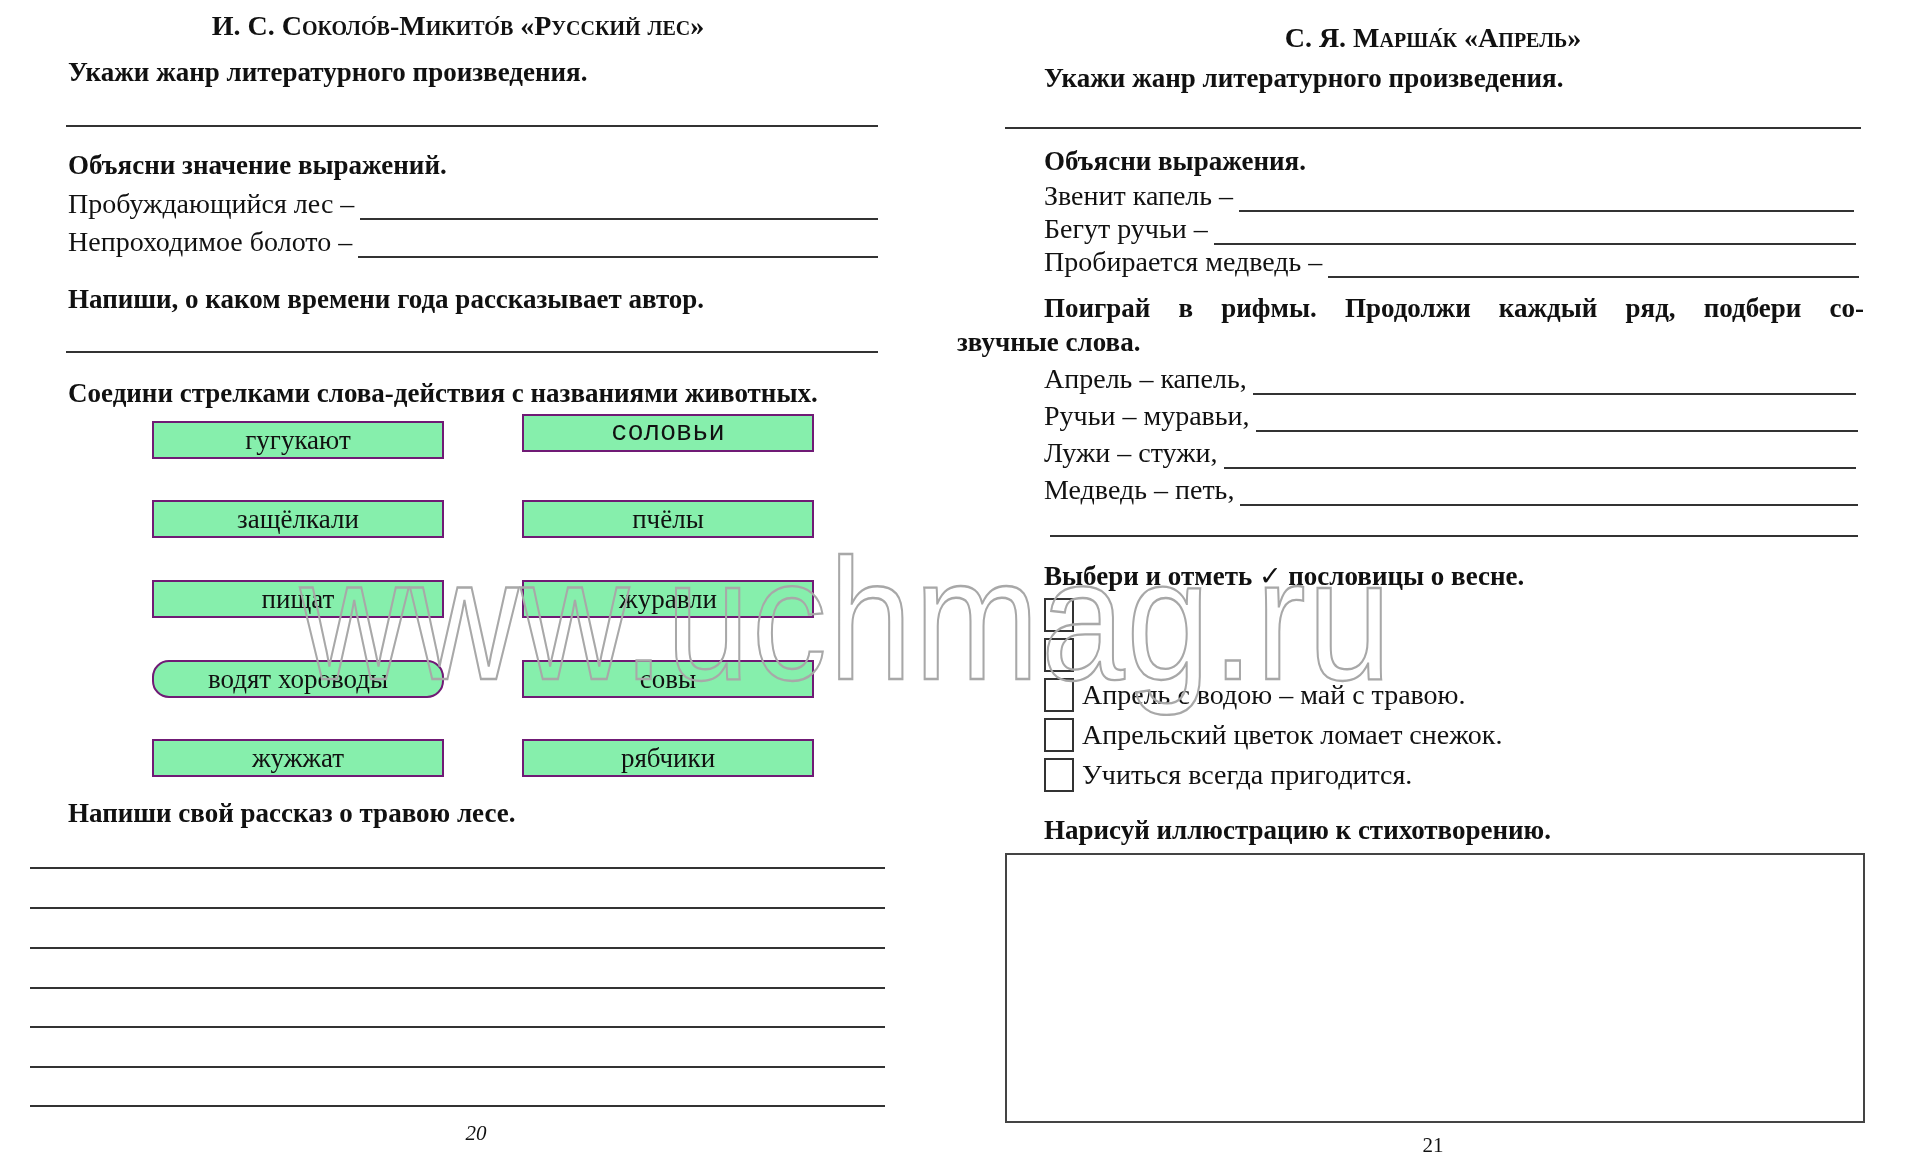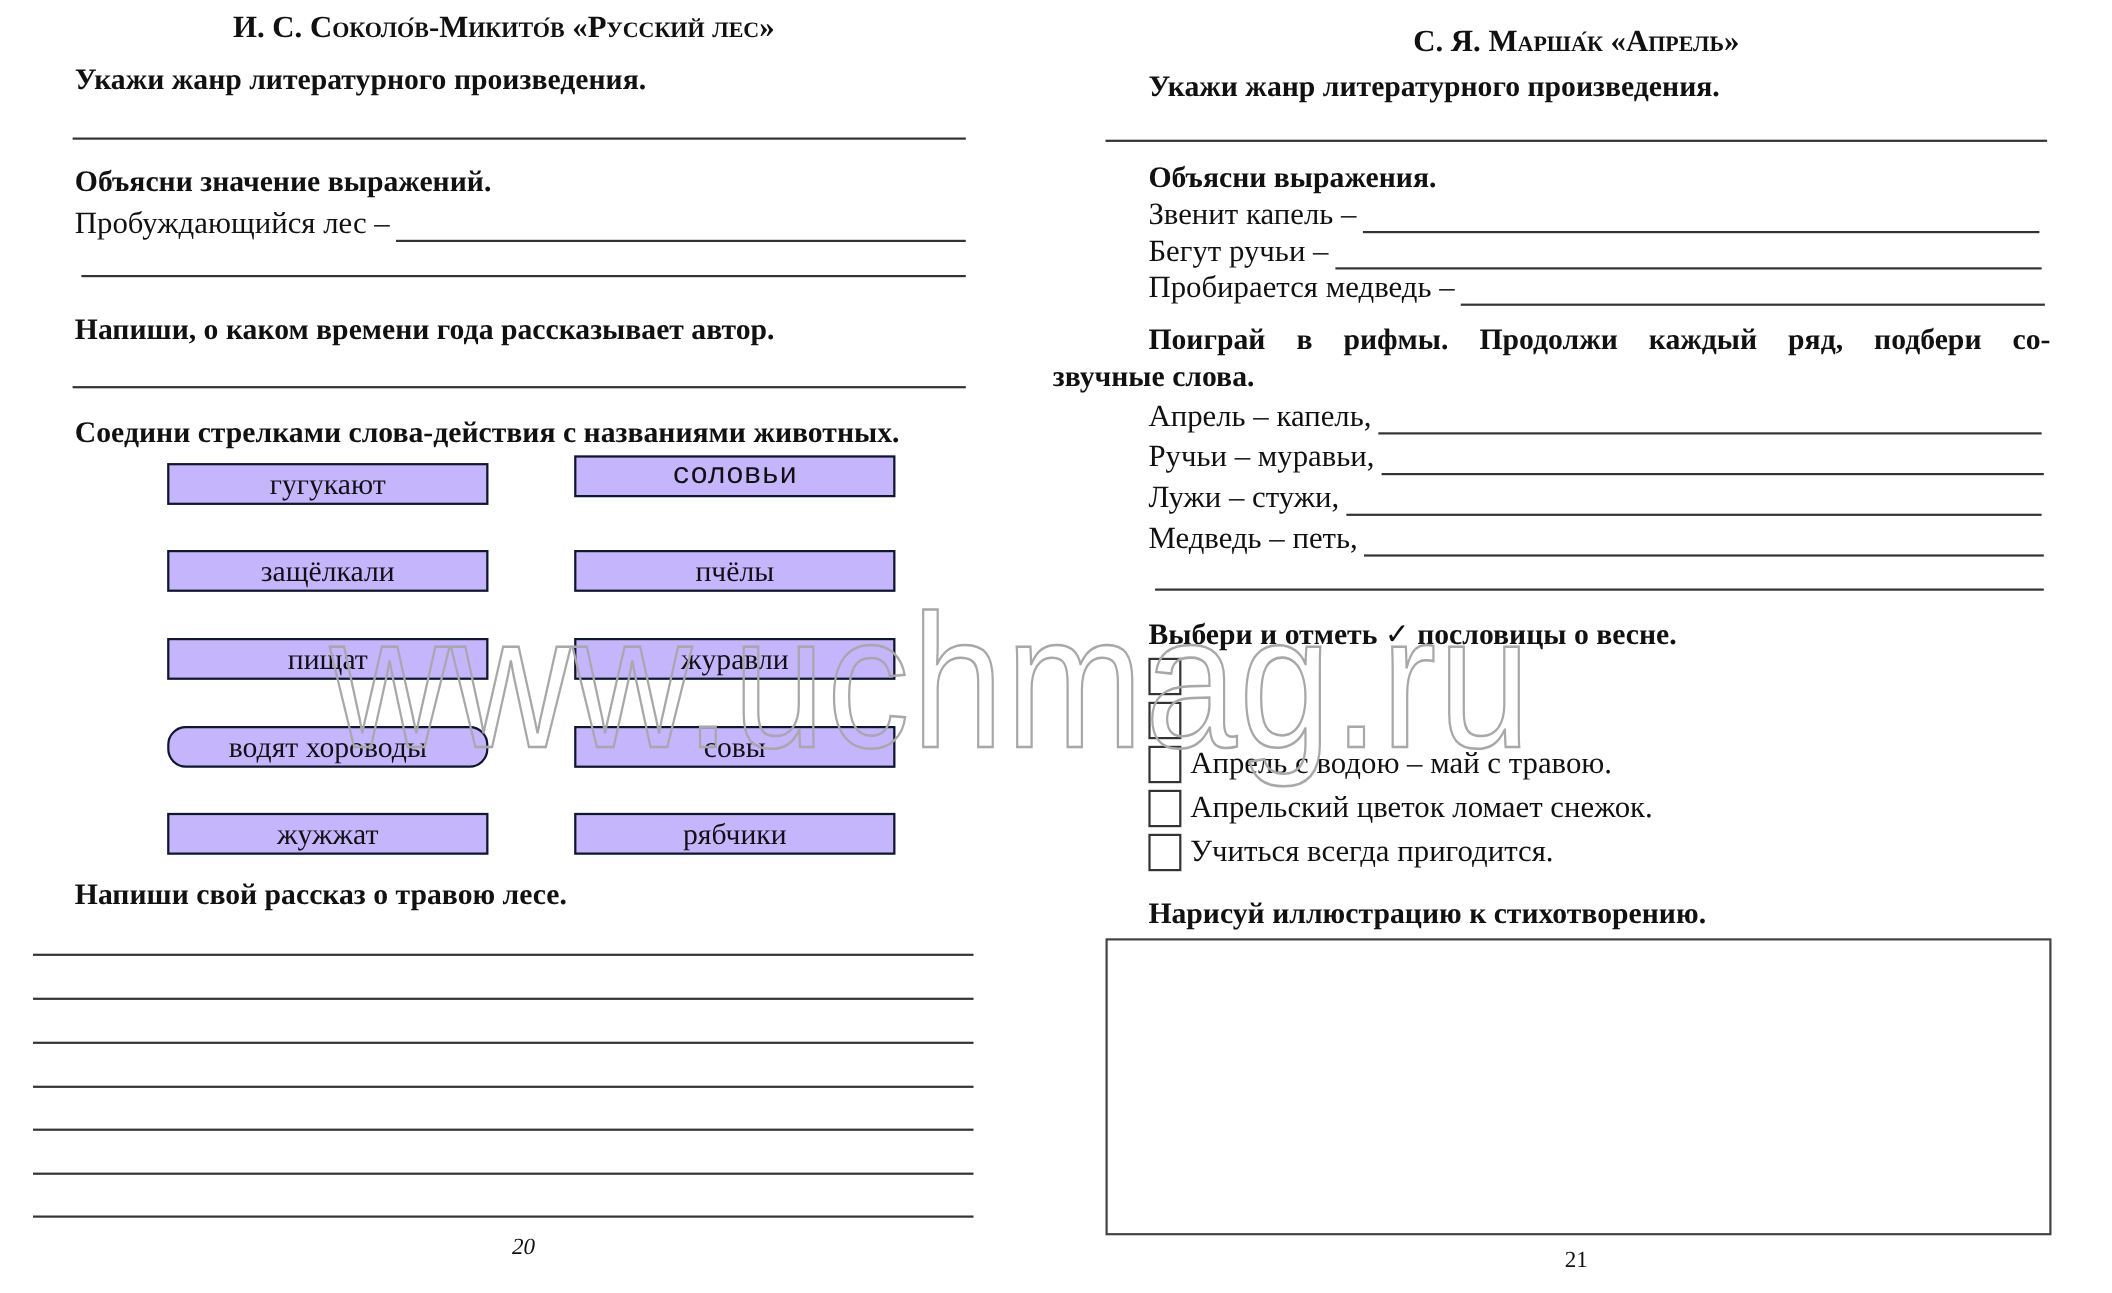--- a/index.html
+++ b/index.html
@@ -5,22 +5,22 @@
   html, body { margin: 0; padding: 0; background: #ffffff; }
   body { width: 1920px; height: 1175px; position: relative; overflow: hidden;
          font-family: "Liberation Serif", "DejaVu Serif", serif; color: #111; }
   .abs { position: absolute; white-space: nowrap; }
   .title { font-size: 28px; font-weight: bold; transform: translateX(-50%); }
   .sc { font-variant: small-caps; }
   .task { font-size: 27px; font-weight: bold; }
   .line { position: absolute; height: 0; border-top: 2px solid #333; }
   .fill-row { position: absolute; display: flex; align-items: flex-end; font-size: 28px; }
   .fill-row .blank { flex: 1; border-bottom: 2px solid #333; margin-left: 6px; height: 24px; }
-  .card { position: absolute; width: 292px; height: 38px; border: 2px solid #0f172a; box-sizing: border-box;
-          display: flex; align-items: center; justify-content: center; font-size: 27px; background: #c4b5fd; }
+  .card { position: absolute; width: 292px; height: 38px; border: 2px solid #701a75; box-sizing: border-box;
+          display: flex; align-items: center; justify-content: center; font-size: 27px; background: #86efac; }
   .cb-row { position: absolute; display: flex; align-items: center; font-size: 28px; }
   .cb { width: 30px; height: 34px; border: 2px solid #333; box-sizing: border-box; margin-right: 8px; background: transparent; }
   .draw-box { position: absolute; border: 2px solid #444; box-sizing: border-box; }
   .pagenum { position: absolute; font-size: 21px; transform: translateX(-50%); }
   .watermark { position: absolute; left: 300px; top: 520px; font-family: "Liberation Sans", "DejaVu Sans", sans-serif;
                font-size: 150px; color: rgba(255,255,255,0.0); -webkit-text-stroke: 2px #a8a8a8;
                letter-spacing: 2px; pointer-events: none; transform: scaleY(1.15); transform-origin: left top; }
 </style>
 </head>
 <body>
@@ -33,20 +33,21 @@
 
   <div class="abs task" style="left:68px; top:57px;">Укажи жанр литературного произведения.</div>
   <div class="line" style="left:66px; top:125px; width:812px;"></div>
 
   <div class="abs task" style="left:68px; top:150px;">Объясни значение выражений.</div>
   <div class="fill-row" style="left:68px; top:188px; width:810px;">
     <span>Пробуждающийся лес –</span>
     <span class="blank"></span>
   </div>
   <div class="fill-row" style="left:68px; top:226px; width:810px;">
+    <span>Непроходимое болото –</span>
     <span class="blank"></span>
   </div>
 
   <div class="abs task" style="left:68px; top:284px;">Напиши, о каком времени года рассказывает автор.</div>
   <div class="line" style="left:66px; top:351px; width:812px;"></div>
 
   <div class="abs task" style="left:68px; top:378px;">Соедини стрелками слова-действия с названиями животных.</div>
 
   <div class="card" style="left:152px; top:421px;">
       <span>гугукают</span>

